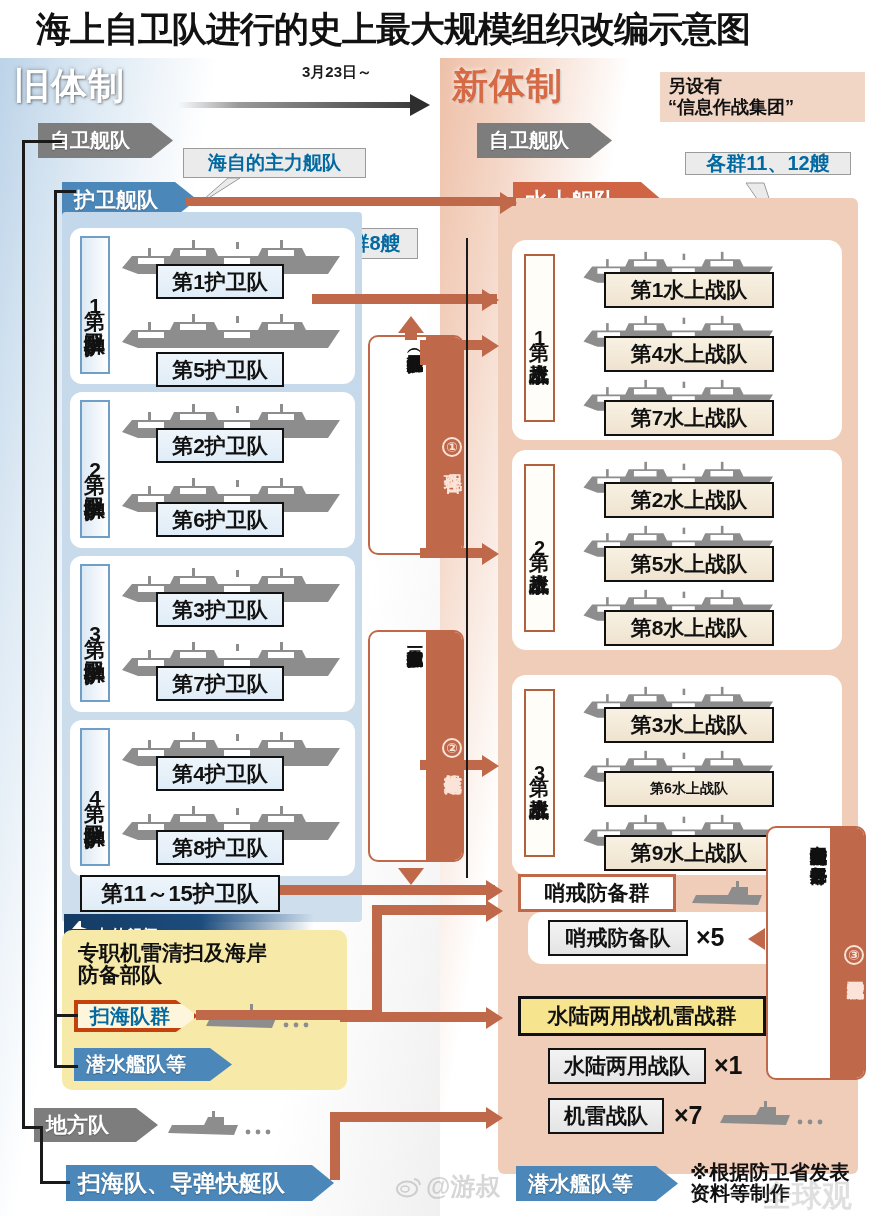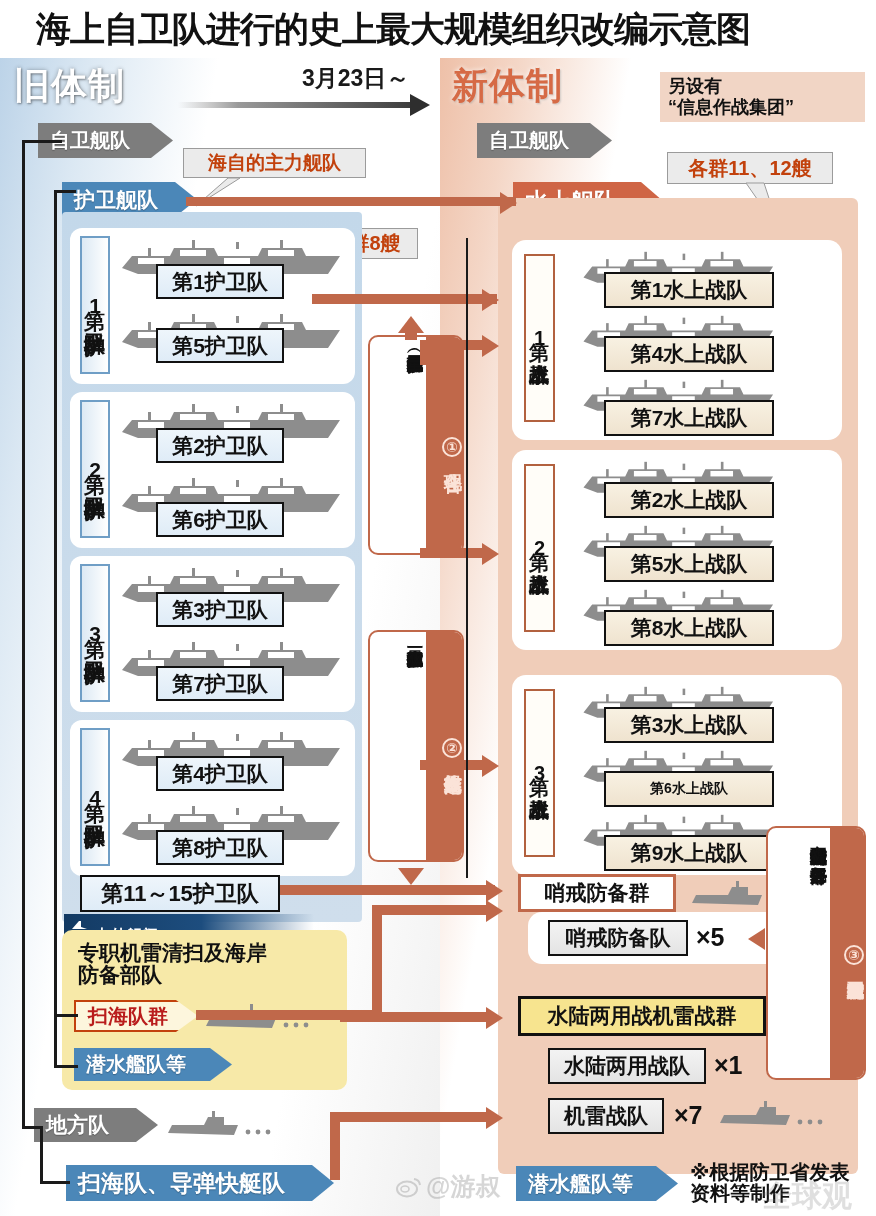--- a/index.html
+++ b/index.html
@@ -48,45 +48,45 @@
   .ta-line {
     position:absolute; left:0; top:8px; width:240px; height:6px;
     background:linear-gradient(90deg,rgba(120,120,120,0) 0%, #9a9a9a 25%, #3a3a3a 100%);
   }
   .ta-head {
     position:absolute; left:232px; top:0px; width:0; height:0;
     border-top:11px solid transparent; border-bottom:11px solid transparent;
     border-left:20px solid #2e2e2e;
   }
   .date-text {
-    position:absolute; left:302px; top:63px; font-size:23px; font-weight:bold; color:#1a1a1a;
+    position:absolute; left:302px; top:63px; font-size:15px; font-weight:bold; color:#1a1a1a;
   }
 
   
   .chev {
     position:absolute;
     display:flex; align-items:center;
     padding-left:12px;
     color:#fff; font-weight:bold;
     clip-path: polygon(0 0, calc(100% - 22px) 0, 100% 50%, calc(100% - 22px) 100%, 0 100%);
     text-shadow:0 1px 1px rgba(0,0,0,.25);
   }
   .chev.gray  { background:#7d7d7d; }
   .chev.blue  { background:#4b87b8; }
   .chev.orange{ background:#cf6545; }
   .chev.outline {
-    background:#fdf6dd; color:#b91c1c; text-shadow:none;
-    border:2px solid #c2410c;
+    background:#fdf6dd; color:#0369a1; text-shadow:none;
+    border:4px solid #c2410c;
     clip-path: polygon(0 0, calc(100% - 22px) 0, 100% 50%, calc(100% - 22px) 100%, 0 100%);
   }
 
   
   .callout {
     position:absolute; background:#ebebeb; border:1px solid #9b9b9b;
-    color:#c2410c; font-weight:bold; display:flex; align-items:center; justify-content:center;
+    color:#0369a1; font-weight:bold; display:flex; align-items:center; justify-content:center;
     padding:2px 7px;
   }
 
   
   .grp-panel {
     position:absolute; background:#ffffff; border-radius:12px;
     box-shadow:0 0 0 0 transparent;
   }
   .vlabel {
     position:absolute; writing-mode:vertical-rl; text-orientation:upright;
@@ -278,21 +278,21 @@
      <rect x="62" y="12" width="26" height="6" fill="#ffffff"></rect>
      <rect x="106" y="20" width="26" height="6" fill="#ffffff"></rect>
      <rect x="150" y="12" width="26" height="6" fill="#ffffff"></rect>
      <rect x="74" y="2" width="3" height="9"></rect>
      <rect x="162" y="2" width="3" height="9"></rect>
      <rect x="118" y="4" width="3" height="7"></rect>
      <rect x="30" y="10" width="3" height="9"></rect>
    </g>
         </svg>
       </div>
-      <div class="unit-box blue" style="left: 156px; top: 328px; width: 128px; height: 35px; font-size: 21px;">第5护卫队</div>
+      <div class="unit-box blue" style="left: 156px; top: 352px; width: 128px; height: 35px; font-size: 21px;">第5护卫队</div>
       <div class="grp-panel" style="left: 70px; top: 392px; width: 285px; height: 156px;"></div>
       <div class="vlabel blue" style="left: 80px; top: 400px; width: 30px; height: 138px; font-size: 21px;">第2护卫队群</div>
       <div class="ships" style="left: 118px; top: 402px; width: 230px; height: 46px;">
         <svg width="230" height="46" viewBox="0 0 230 46" preserveAspectRatio="none">
    <g fill="#8d8d8d">
      <path d="M4,30 L14,18 L52,18 L56,10 L96,10 L100,18 L140,18 L144,10 L184,10 L188,18 L222,18 L210,36 L20,36 Z"></path>
      <rect x="20" y="20" width="26" height="6" fill="#ffffff"></rect>
      <rect x="62" y="12" width="26" height="6" fill="#ffffff"></rect>
      <rect x="106" y="20" width="26" height="6" fill="#ffffff"></rect>
      <rect x="150" y="12" width="26" height="6" fill="#ffffff"></rect>
@@ -477,21 +477,21 @@
   <div class="oarrow-head-d" style="left:398px; top:868px;"></div>
 
   <div class="chev gray" style="left:477px; top:123px; width:135px; height:35px; font-size:20px;">
     <span>自卫舰队</span>
   </div>
 
   <div class="chev orange" style="left:513px; top:182px; width:150px; height:38px; font-size:23px;">
     <span>水上舰队</span>
   </div>
 
-  <div class="callout" style="left:667px; top:152px; width:166px; height:32px; font-size:20px;">
+  <div class="callout" style="left:685px; top:152px; width:166px; height:23px; font-size:20px;">
     <span>各群11、12艘</span>
   </div>
   <svg class="ships" style="left:740px;top:182px;width:60px;height:52px;">
     <path d="M6,1 L40,50 L24,1 Z" fill="#ebebeb" stroke="#9b9b9b" stroke-width="1"></path>
   </svg>
 
   <div class="new-column"></div>
   <div id="new-groups">
       <div class="new-sub" style="left: 512px; top: 240px; width: 330px; height: 200px;"></div>
       <div class="vlabel orange" style="left: 524px; top: 254px; width: 31px; height: 168px; font-size: 20px;">第1水上战群</div>

